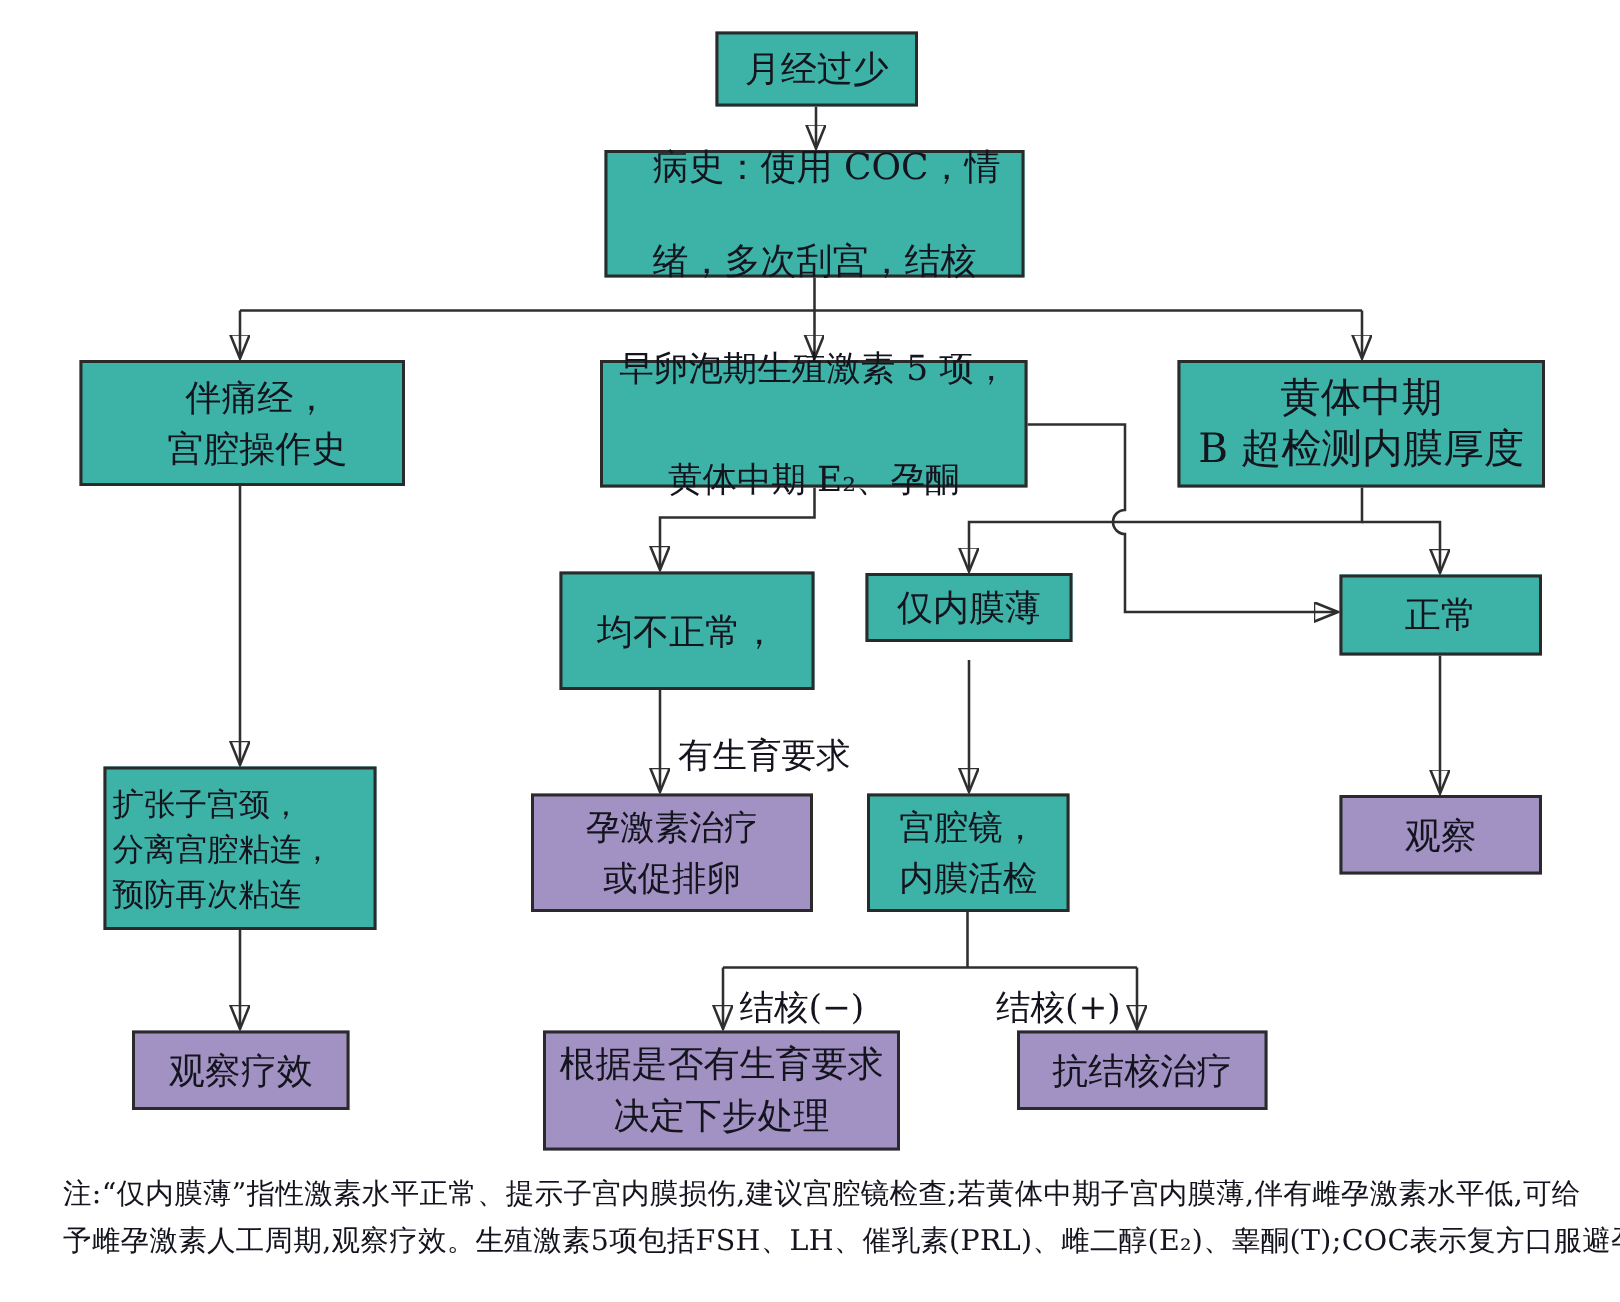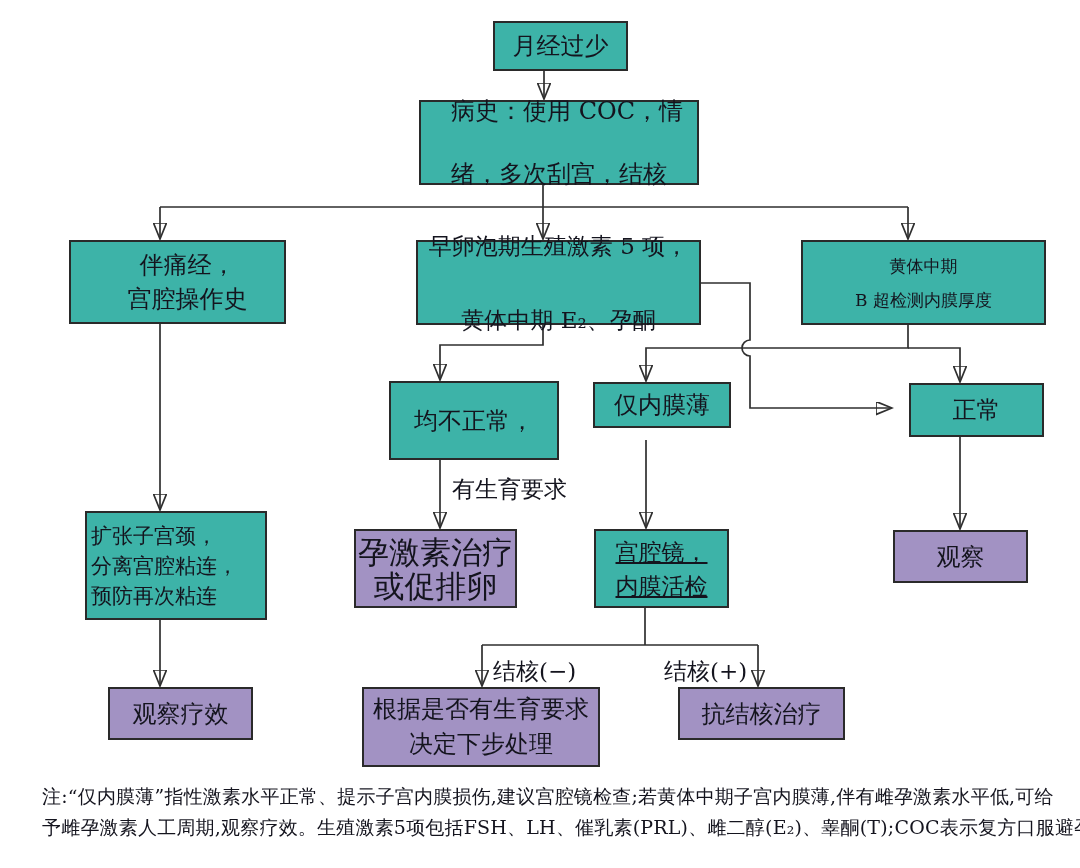--- a/index.html
+++ b/index.html
@@ -14,53 +14,53 @@
     font-family:"DejaVu Serif","Liberation Serif",serif;color:var(--text);
   }
   #wires{position:absolute;left:0;top:0;z-index:0;}
   #wires path{fill:none;stroke:var(--line);stroke-width:1.7px;}
   .node{
     position:absolute;box-sizing:border-box;z-index:1;
     border:2px solid #2a2a2a;
     display:flex;flex-direction:column;justify-content:center;align-items:center;
     text-align:center;font-size:24px;line-height:34px;
   }
-  .teal{background:var(--node-teal);margin-left:16px;}
+  .teal{background:var(--node-teal);}
   .purple{background:var(--node-purple);}
   .ln{display:block;width:100%;}
   .node.left{align-items:stretch;text-align:left;}
   .edge-label{position:absolute;z-index:2;font-size:23px;white-space:nowrap;}
   #note{
     position:absolute;left:42px;top:781px;z-index:2;
     font-size:19px;line-height:31px;white-space:nowrap;letter-spacing:0.2px;
   }
   #caption{
     position:absolute;left:0;top:837px;width:1080px;text-align:center;z-index:2;
     font-size:21px;font-weight:bold;
   }
   #caption .cap-label{margin-right:14px;}
 
   
   #n-start{left:477px;top:21px;width:135px;height:50px;}
   #n-history{left:403px;top:100px;width:280px;height:85px;align-items:stretch;text-align:left;padding-left:30px;gap:29px;}
   #n-dysmen{left:53px;top:240px;width:217px;height:84px;padding-left:20px;}
   #n-hormone{left:400px;top:240px;width:285px;height:85px;font-size:23px;gap:40px;}
-  #n-bscan{left:785px;top:240px;width:245px;height:85px;font-size:17px;}
+  #n-bscan{left:785px;top:240px;width:245px;height:85px;font-size:27px;}
   #n-abnormal{left:373px;top:381px;width:170px;height:79px;}
   #n-thin{left:577px;top:382px;width:138px;height:46px;}
   #n-normal{left:893px;top:383px;width:135px;height:54px;}
-  #n-progestin{left:354px;top:529px;width:163px;height:79px;font-size:31px;}
-  #n-hyster{left:578px;top:529px;width:135px;height:79px;font-size:23px;text-decoration:underline;}
+  #n-progestin{left:354px;top:529px;width:188px;height:79px;font-size:23px;}
+  #n-hyster{left:578px;top:529px;width:135px;height:79px;font-size:23px;}
   #n-dilate{left:69px;top:511px;width:182px;height:109px;font-size:21px;line-height:30px;padding-left:4px;}
-  #n-efficacy{left:88px;top:687px;width:145px;height:53px;margin-left:20px;}
+  #n-efficacy{left:88px;top:687px;width:145px;height:53px;}
   #n-decision{left:362px;top:687px;width:238px;height:80px;line-height:35px;}
   #n-antitb{left:678px;top:687px;width:167px;height:53px;}
   #n-observe{left:893px;top:530px;width:135px;height:53px;}
 
-  #lbl-fertility{left:452px;top:474px;}
+  #lbl-fertility{left:452px;top:488px;}
   #lbl-tbneg{left:493px;top:656px;}
   #lbl-tbpos{left:664px;top:656px;}
 </style>
 </head>
 <body>
 
 <div id="stage">
 
   <svg id="wires" width="1080" height="868" viewBox="0 0 1080 868">
     <defs>

